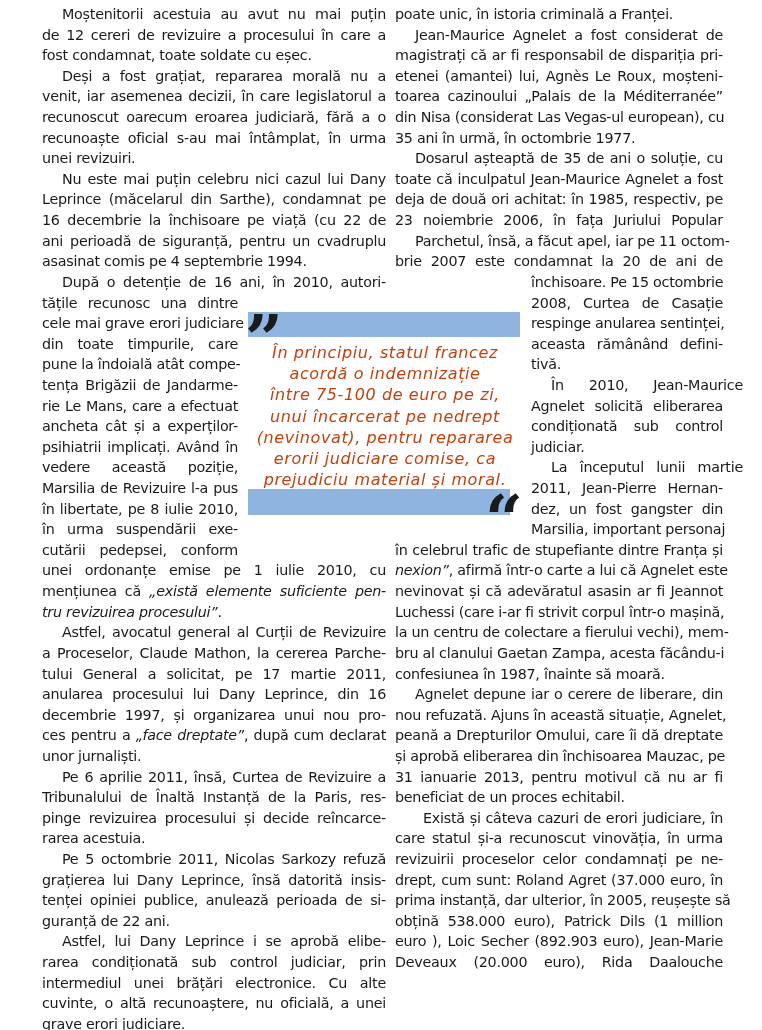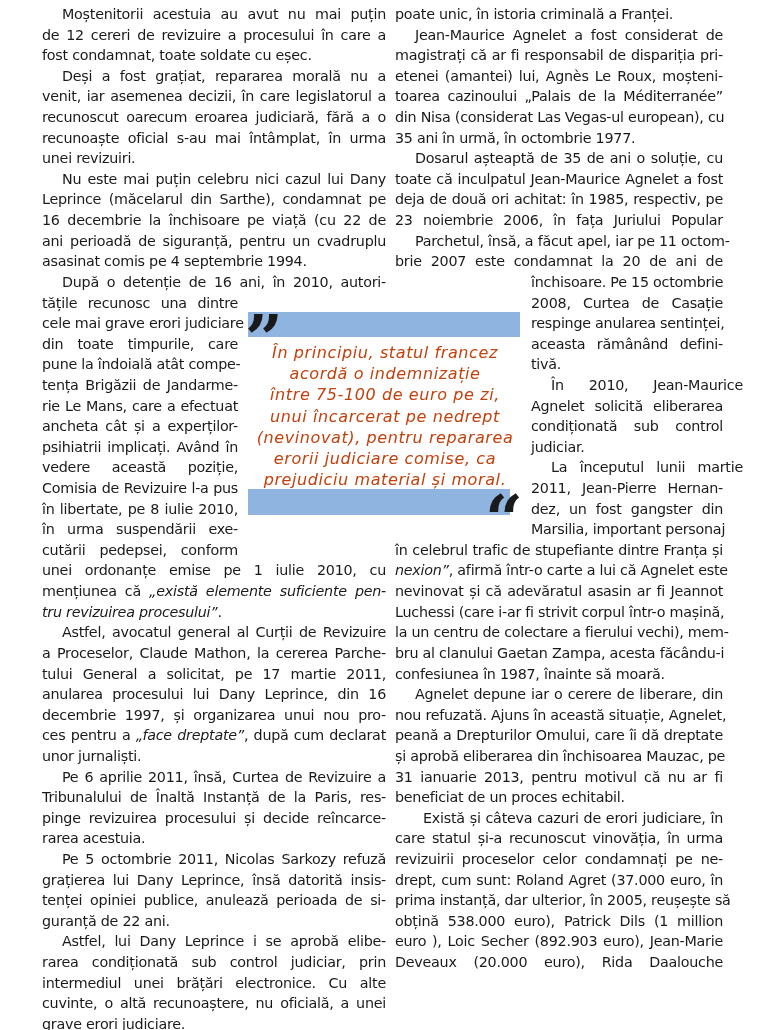--- a/index.html
+++ b/index.html
@@ -47,21 +47,21 @@
   <span class="line ind">După o detenție de 16 ani, în 2010, autori-</span>
   <span class="line narrow-l">tățile recunosc una dintre</span>
   <span class="line narrow-l">cele mai grave erori judiciare</span>
   <span class="line narrow-l">din toate timpurile, care</span>
   <span class="line narrow-l">pune la îndoială atât compe-</span>
   <span class="line narrow-l">tența Brigăzii de Jandarme-</span>
   <span class="line narrow-l">rie Le Mans, care a efectuat</span>
   <span class="line narrow-l">ancheta cât și a experților-</span>
   <span class="line narrow-l">psihiatrii implicați. Având în</span>
   <span class="line narrow-l">vedere această poziție,</span>
-  <span class="line narrow-l">Comisia de Revizuire l-a pus</span>
+  <span class="line narrow-l">Marsilia de Revizuire l-a pus</span>
   <span class="line narrow-l">în libertate, pe 8 iulie 2010,</span>
   <span class="line narrow-l">în urma suspendării exe-</span>
   <span class="line narrow-l">cutării pedepsei, conform</span>
   <span class="line">unei ordonanțe emise pe 1 iulie 2010, cu</span>
   <span class="line"><span>mențiunea că </span><span class="it">„există elemente suficiente pen-</span></span>
   <span class="line last"><span class="it">tru revizuirea procesului”</span><span>.</span></span>
   <span class="line ind">Astfel, avocatul general al Curții de Revizuire</span>
   <span class="line">a Proceselor, Claude Mathon, la cererea Parche-</span>
   <span class="line">tului General a solicitat, pe 17 martie 2011,</span>
   <span class="line">anularea procesului lui Dany Leprince, din 16</span>

